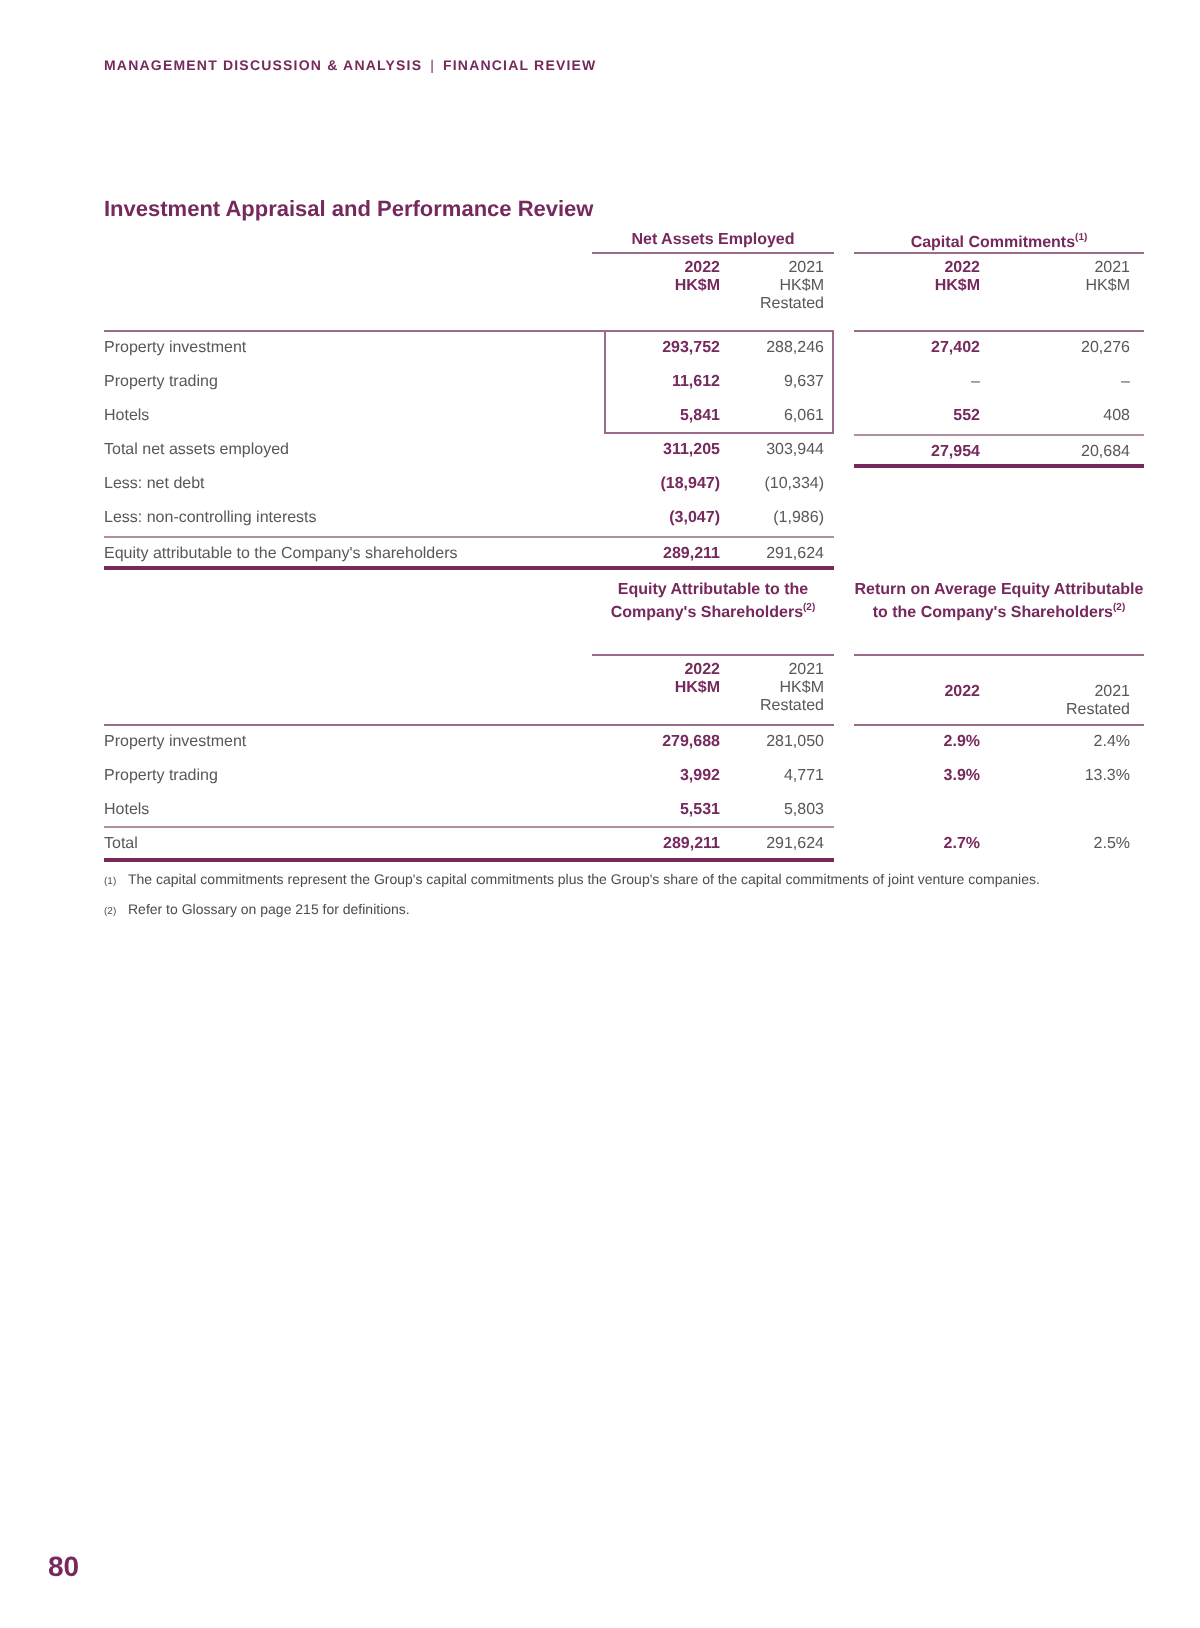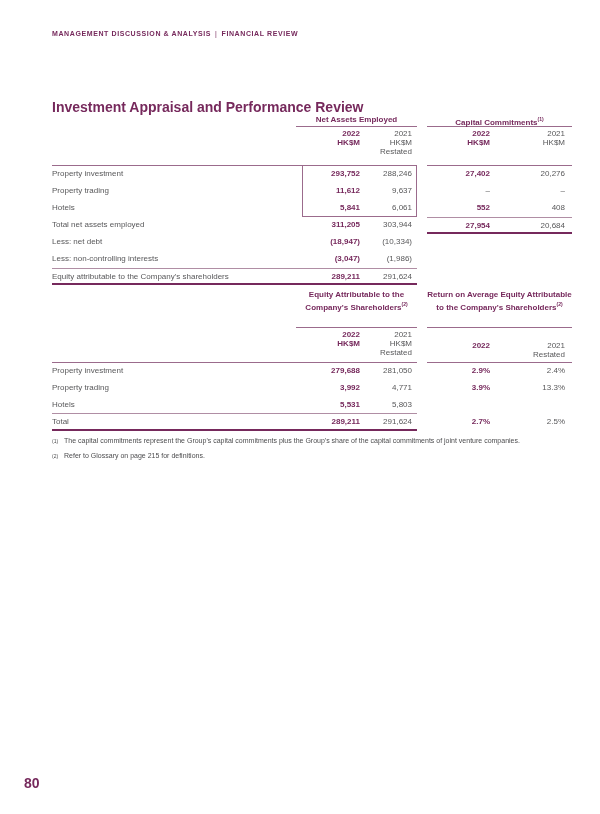--- a/index.html
+++ b/index.html
@@ -12,21 +12,21 @@
   .doc-header {
     position:absolute; left:52px; top:30px;
     font-size:7px; letter-spacing:0.6px; color:var(--accent,#76295c);
   }
   .doc-header .hl { font-weight:600; }
   .doc-header .hd { margin:0 4px; font-weight:400; }
   .doc-header .hr { font-weight:800; }
 
   .page-title {
     position:absolute; left:52px; top:99px;
-    font-size:14px; font-weight:700; color:var(--accent,#76295c);
+    font-size:11px; font-weight:700; color:var(--accent,#76295c);
   }
 
   
   .tbl { position:absolute; left:52px; width:520px; font-size:8px; }
   .t1 { top:115px; }
   .t2 { top:290px; }
 
   .ghrow { position:relative; }
   .t1 .ghrow { height:12px; }
   .t2 .ghrow { height:38px; }

